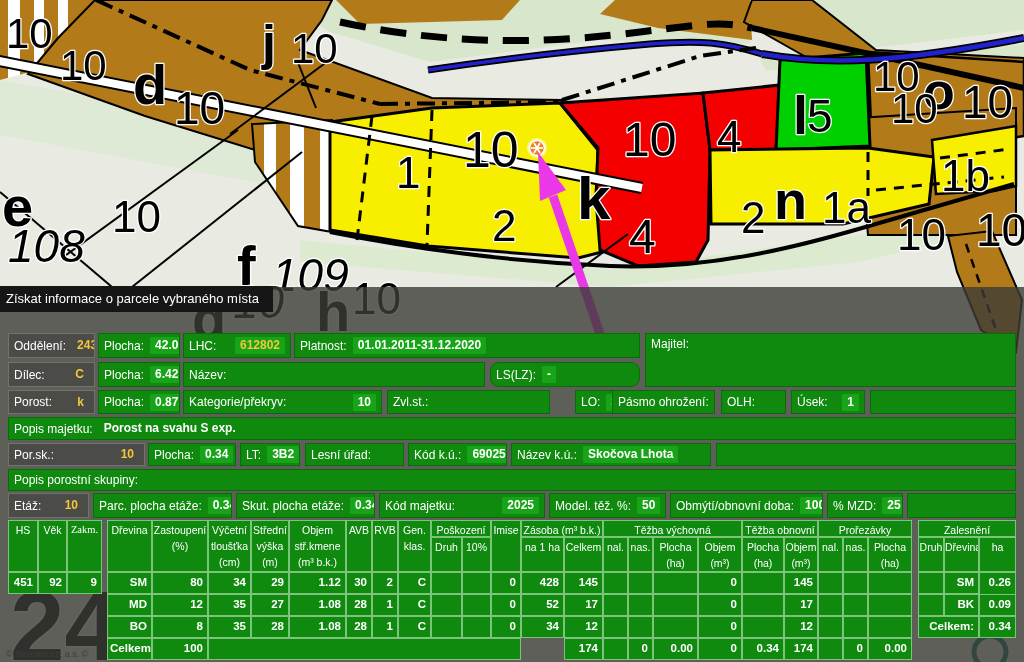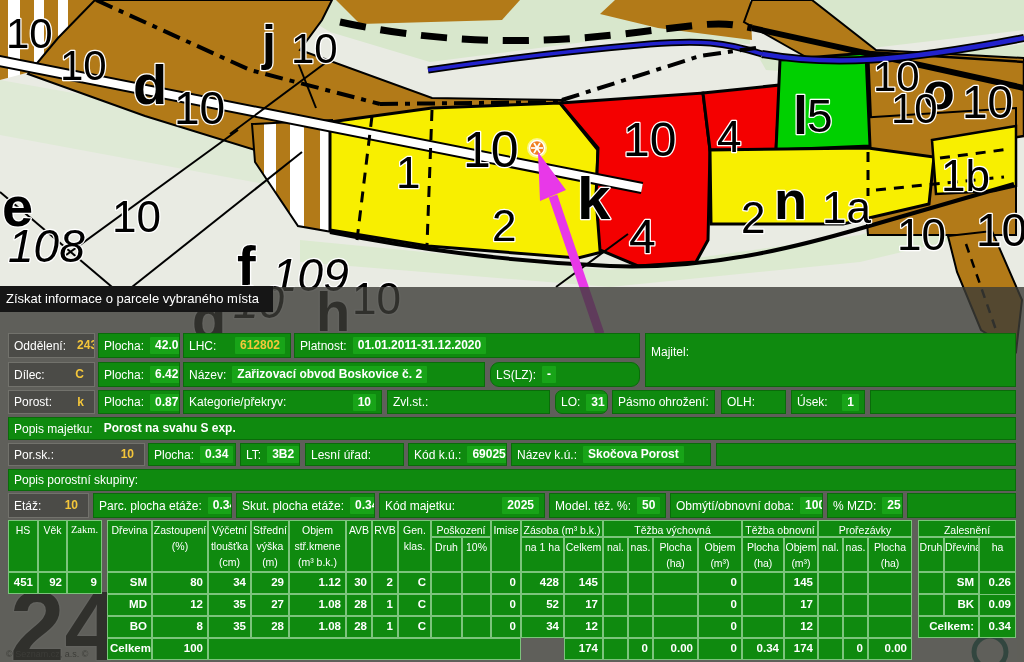--- a/index.html
+++ b/index.html
@@ -16,21 +16,21 @@
   .cell{position:absolute;box-sizing:border-box;background:#0f8a0f;
         border:1px solid #0a6b0a;color:#fff;display:flex;align-items:center;
         padding:0 5px;overflow:hidden;white-space:nowrap}
   .cell .lbl{font-size:12px;margin-right:6px}
   .cell .val{font-size:12px;font-weight:700;background:#18a418;padding:0 5px;
              line-height:17px;border-radius:1px}
   .cell:not(.la) .val{margin-left:auto}
   .cell.dark{background:#4b4b47;border-color:#72726c}
   .cell.dark .val{background:transparent;color:#f4c63a}
   .cell.nobox .val{background:transparent}
-  .cell.top{align-items:flex-start;padding-top:11px}
+  .cell.top{align-items:flex-start;padding-top:3px}
   
   .tcell{position:absolute;box-sizing:border-box;background:#0f8a0f;
          border:1px solid #7cc47c;color:#fff;overflow:hidden}
   .tcell.th{font-size:10.5px;line-height:16px;text-align:center;padding-top:1px}
   .tcell.td{font-size:11.5px;font-weight:700;text-align:right;padding:3px 4px 0 2px}
   
   .mlab{font-family:"Liberation Sans",sans-serif;fill:#000;stroke:#fff;
         stroke-width:2.5px;paint-order:stroke;stroke-linejoin:round}
   .mcopy{font-family:"Liberation Sans",sans-serif;fill:#3c3c3c;stroke:none}
 </style>
@@ -213,42 +213,41 @@
         <div class="cell dark" style="left: 8px; top: 362px; width: 87px; height: 25px;">
           <span class="lbl">Dílec:</span>
           <span class="val">C</span>
         </div>
         <div class="cell" style="left: 98px; top: 362px; width: 82px; height: 25px;">
           <span class="lbl">Plocha:</span>
           <span class="val">6.42</span>
         </div>
         <div class="cell la" style="left: 183px; top: 362px; width: 302px; height: 25px;">
           <span class="lbl">Název:</span>
-          <span class="val">Zařizovací obvod Boskovice č. 2</span>
         </div>
         <div class="cell la" style="left: 490px; top: 362px; width: 150px; height: 25px; border-radius: 9px;">
           <span class="lbl">LS(LZ):</span>
           <span class="val">-</span>
         </div>
         <div class="cell dark" style="left: 8px; top: 390px; width: 87px; height: 24px;">
           <span class="lbl">Porost:</span>
           <span class="val">k</span>
         </div>
         <div class="cell" style="left: 98px; top: 390px; width: 82px; height: 24px;">
           <span class="lbl">Plocha:</span>
           <span class="val">0.87</span>
         </div>
         <div class="cell" style="left: 183px; top: 390px; width: 199px; height: 24px;">
           <span class="lbl">Kategorie/překryv:</span>
           <span class="val">10</span>
         </div>
         <div class="cell nobox" style="left: 387px; top: 390px; width: 163px; height: 24px;">
           <span class="lbl">Zvl.st.:</span>
         </div>
-        <div class="cell" style="left: 555px; top: 390px; width: 53px; height: 24px; border-radius: 7px;">
+        <div class="cell" style="left: 575px; top: 390px; width: 53px; height: 24px;">
           <span class="lbl">LO:</span>
           <span class="val">31</span>
         </div>
         <div class="cell" style="left: 612px; top: 390px; width: 103px; height: 24px;">
           <span class="lbl">Pásmo ohrožení:</span>
           <span class="val">D</span>
         </div>
         <div class="cell nobox" style="left: 721px; top: 390px; width: 65px; height: 24px;">
           <span class="lbl">OLH:</span>
         </div>
@@ -275,21 +274,21 @@
         </div>
         <div class="cell nobox" style="left: 305px; top: 443px; width: 99px; height: 23px;">
           <span class="lbl">Lesní úřad:</span>
         </div>
         <div class="cell" style="left: 408px; top: 443px; width: 99px; height: 23px;">
           <span class="lbl">Kód k.ú.:</span>
           <span class="val">690252</span>
         </div>
         <div class="cell la" style="left: 511px; top: 443px; width: 200px; height: 23px;">
           <span class="lbl">Název k.ú.:</span>
-          <span class="val">Skočova Porost</span>
+          <span class="val">Skočova Lhota</span>
         </div>
         <div class="cell nobox" style="left: 716px; top: 443px; width: 300px; height: 23px;"></div>
         <div class="cell la nobox" style="left: 8px; top: 469px; width: 1008px; height: 22px;">
           <span class="lbl">Popis porostní skupiny:</span>
         </div>
         <div class="cell dark" style="left: 8px; top: 493px; width: 81px; height: 25px;">
           <span class="lbl">Etáž:</span>
           <span class="val">10</span>
         </div>
         <div class="cell" style="left: 93px; top: 493px; width: 139px; height: 25px;">

